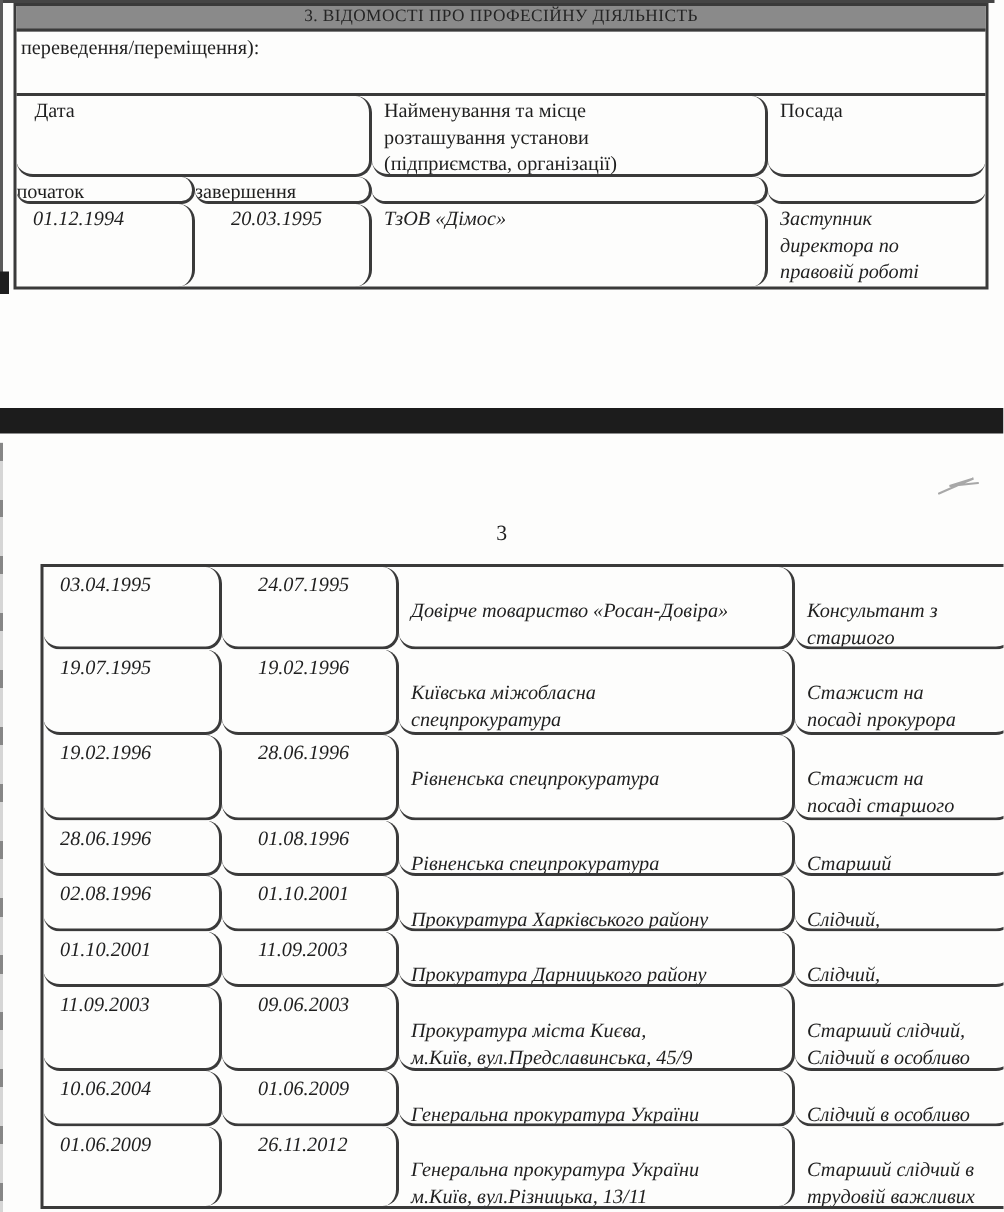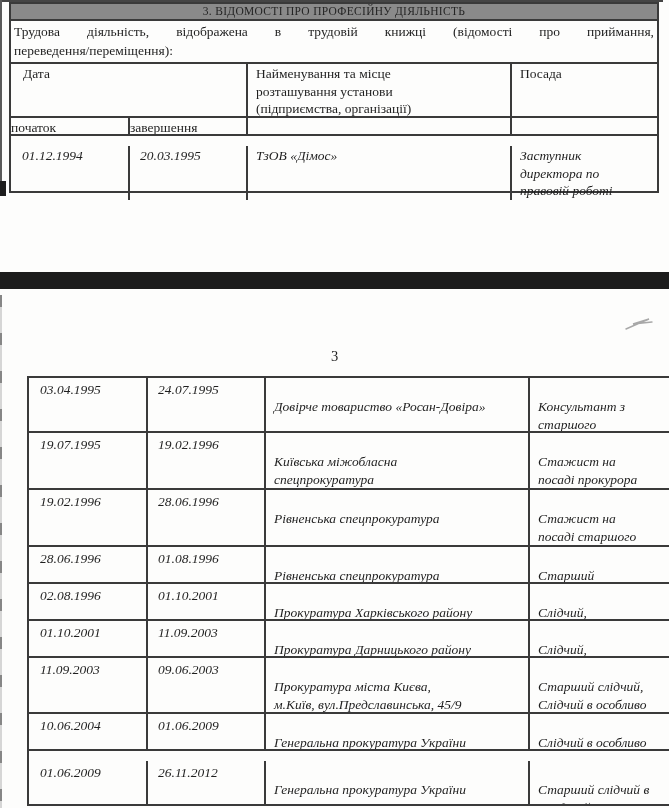--- a/index.html
+++ b/index.html
@@ -48,26 +48,27 @@
   .grid-table{
     display:grid;border-top:2px solid var(--border);box-sizing:border-box;
     grid-template-columns:119px 118px 264px 1fr;
     font-size:13.5px;
   }
   .grid-table .cell{
     box-sizing:border-box;border-right:2px solid var(--border);
     border-bottom:2px solid var(--border);
     padding:2px 4px 0 8px;line-height:17.5px;overflow:hidden;
     white-space:pre-line;
+    border-radius:11px;
   }
   .grid-table .cell.last-col{border-right:none;}
   .row{display:contents;}
-  .row:last-child > .cell{border-bottom:none;margin-top:10px;}
+  .row:last-child > .cell{border-bottom:none;}
   .cell.date{font-style:italic;padding-left:11px;padding-top:3px;}
-  .cell.date2{padding-left:10px;}
+  .cell.date2{padding-left:24px;}
   .cell.val{font-style:italic;padding-top:20px;}
   .cell.center{text-align:left;padding-left:0;}
 
   .table1{flex:1 1 auto;grid-template-rows:54px 18px 1fr;}
   .table1 .cell{padding-top:1px;}
   .table1 .span2{grid-column:1 / 3;padding-left:12px;}
   .table1 .subhead{line-height:17px;font-size:13.5px;}
 
   
   .page-number{left:0;top:348px;width:669px;text-align:center;font-size:14.5px;}
@@ -83,21 +84,20 @@
 
 <div class="abs top-edge-line"></div>
 <div class="abs scan-edge-line-p2"></div>
 <div class="abs scan-artifact-blob"></div>
 
 <div class="abs page2-box">
   <div class="section-band">
     <span>3. ВІДОМОСТІ ПРО ПРОФЕСІЙНУ ДІЯЛЬНІСТЬ</span>
   </div>
   <div class="intro">
-    <span class="intro-line1">Трудова діяльність, відображена в трудовій книжці (відомості про приймання,</span>
     <span class="intro-line2">переведення/переміщення):</span>
   </div>
   <div class="grid-table table1">
     <div class="row">
       <div class="cell span2">Дата</div>
       <div class="cell">Найменування та місце
 розташування установи
 (підприємства, організації)</div>
       <div class="cell last-col">Посада</div>
     </div>

